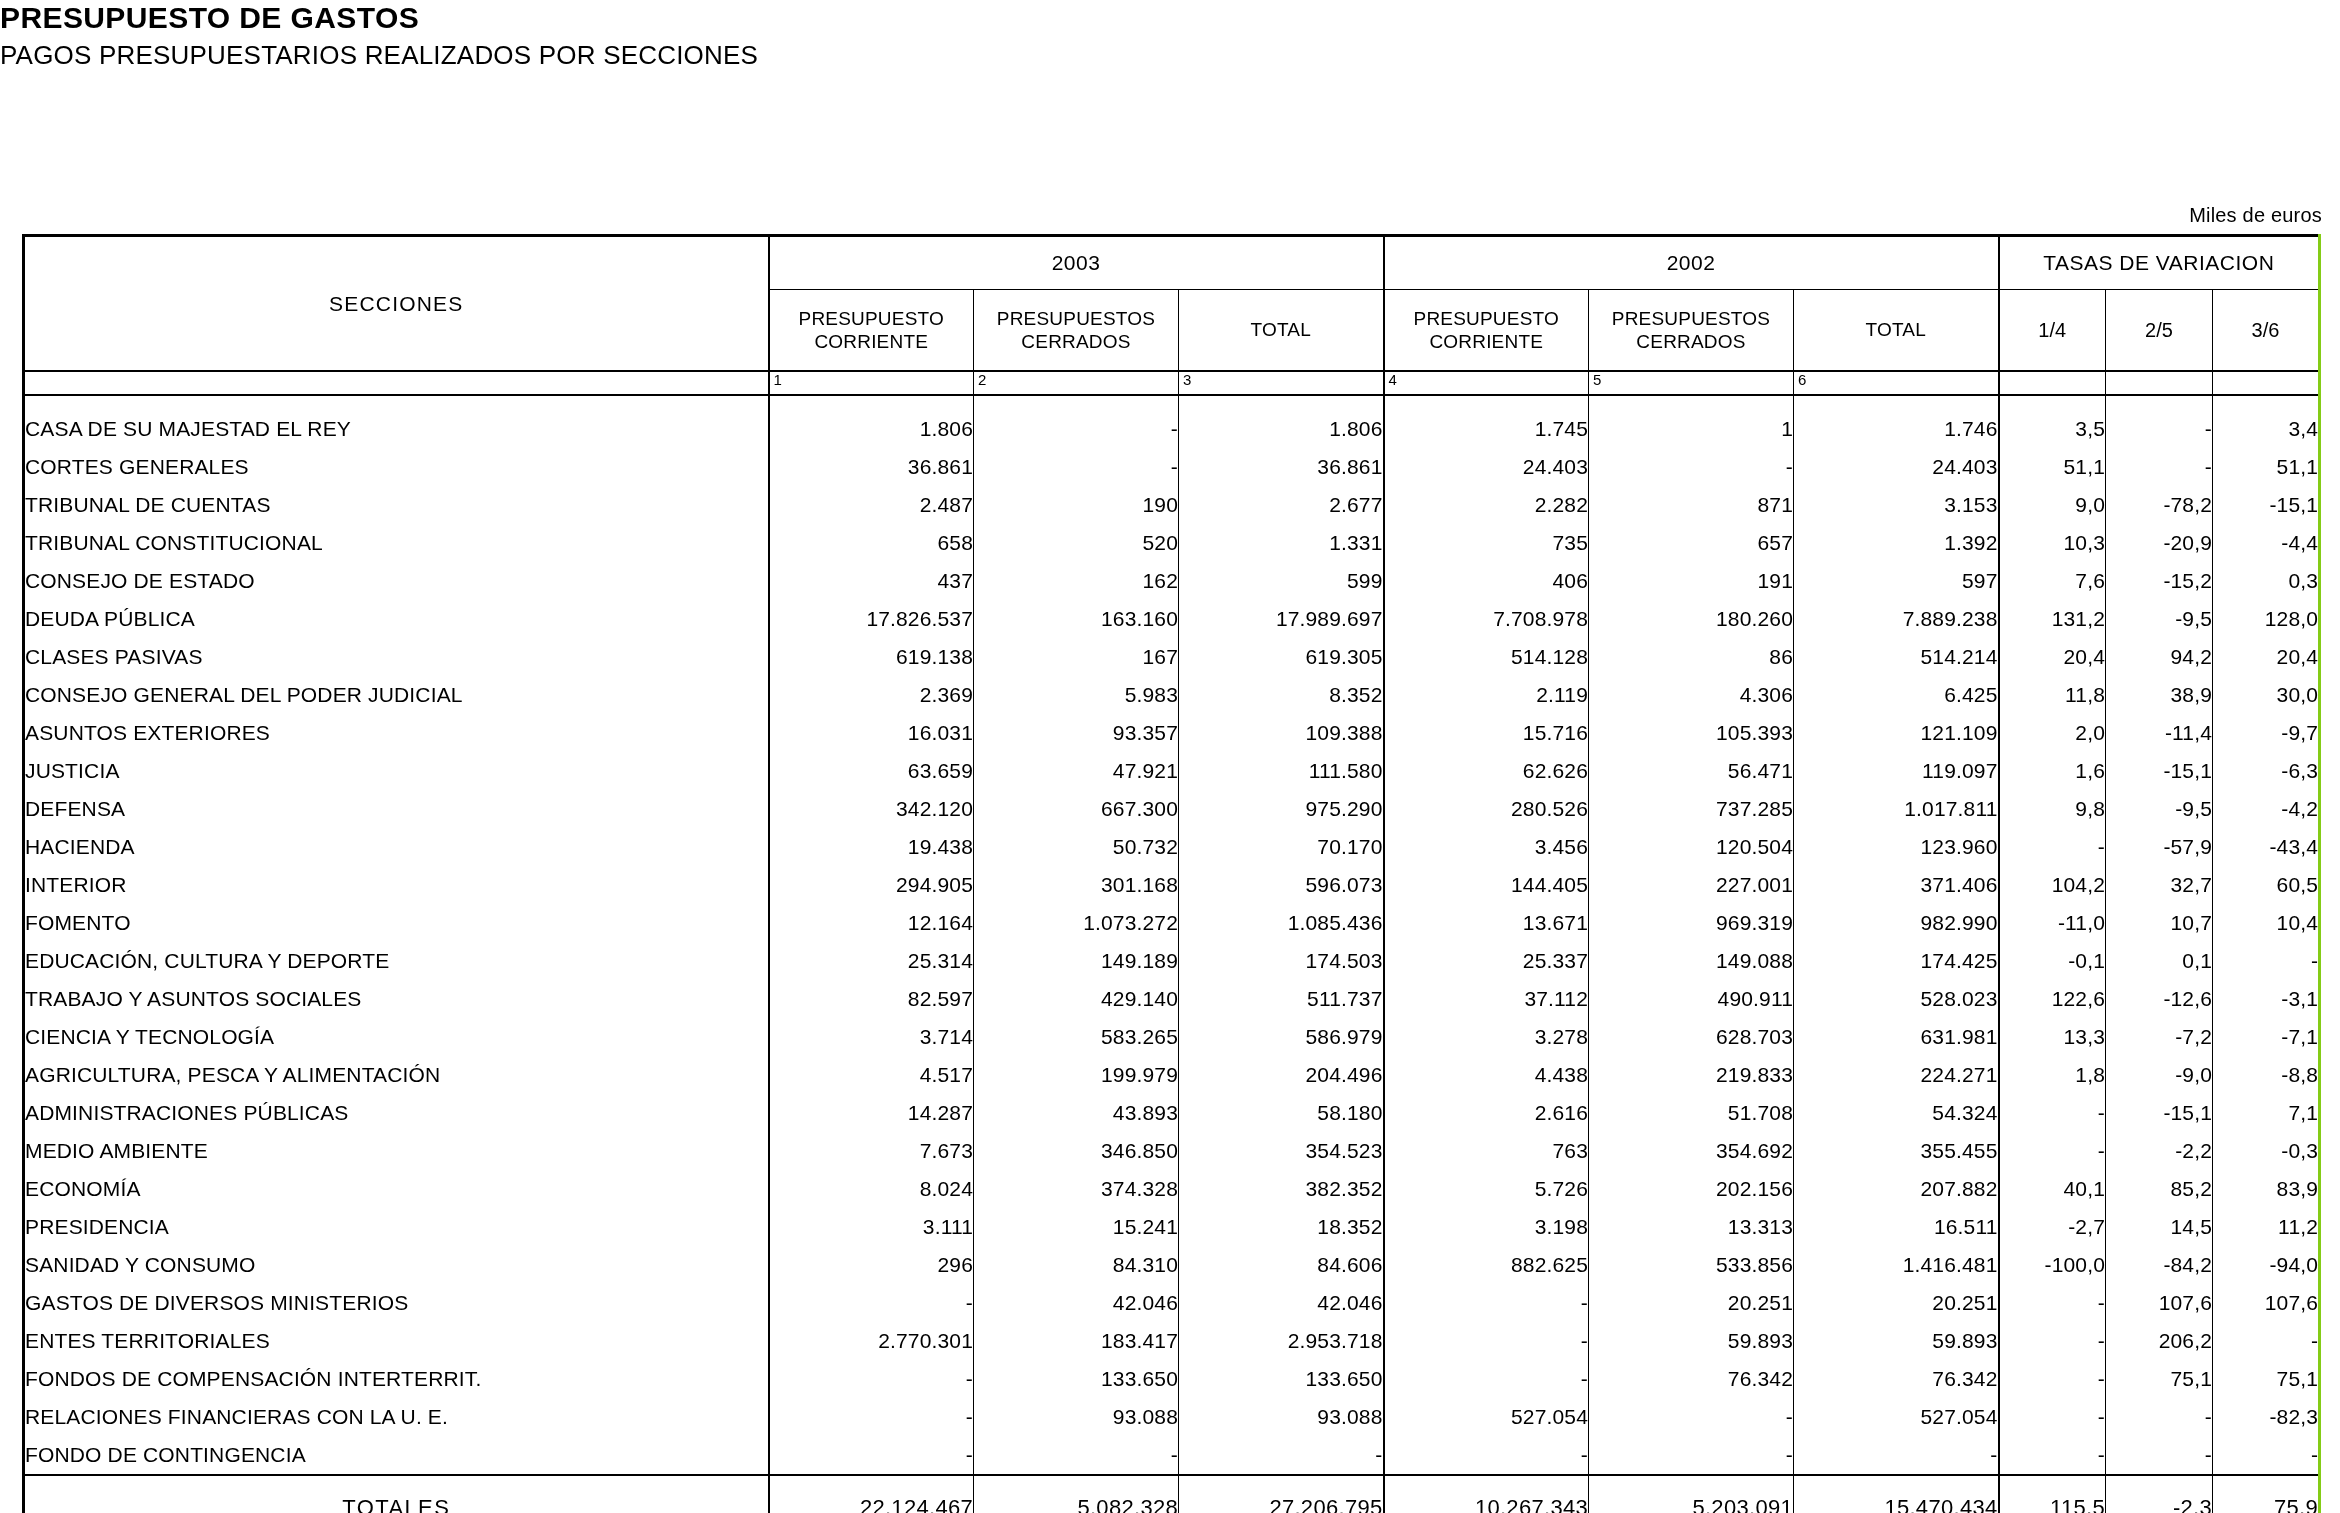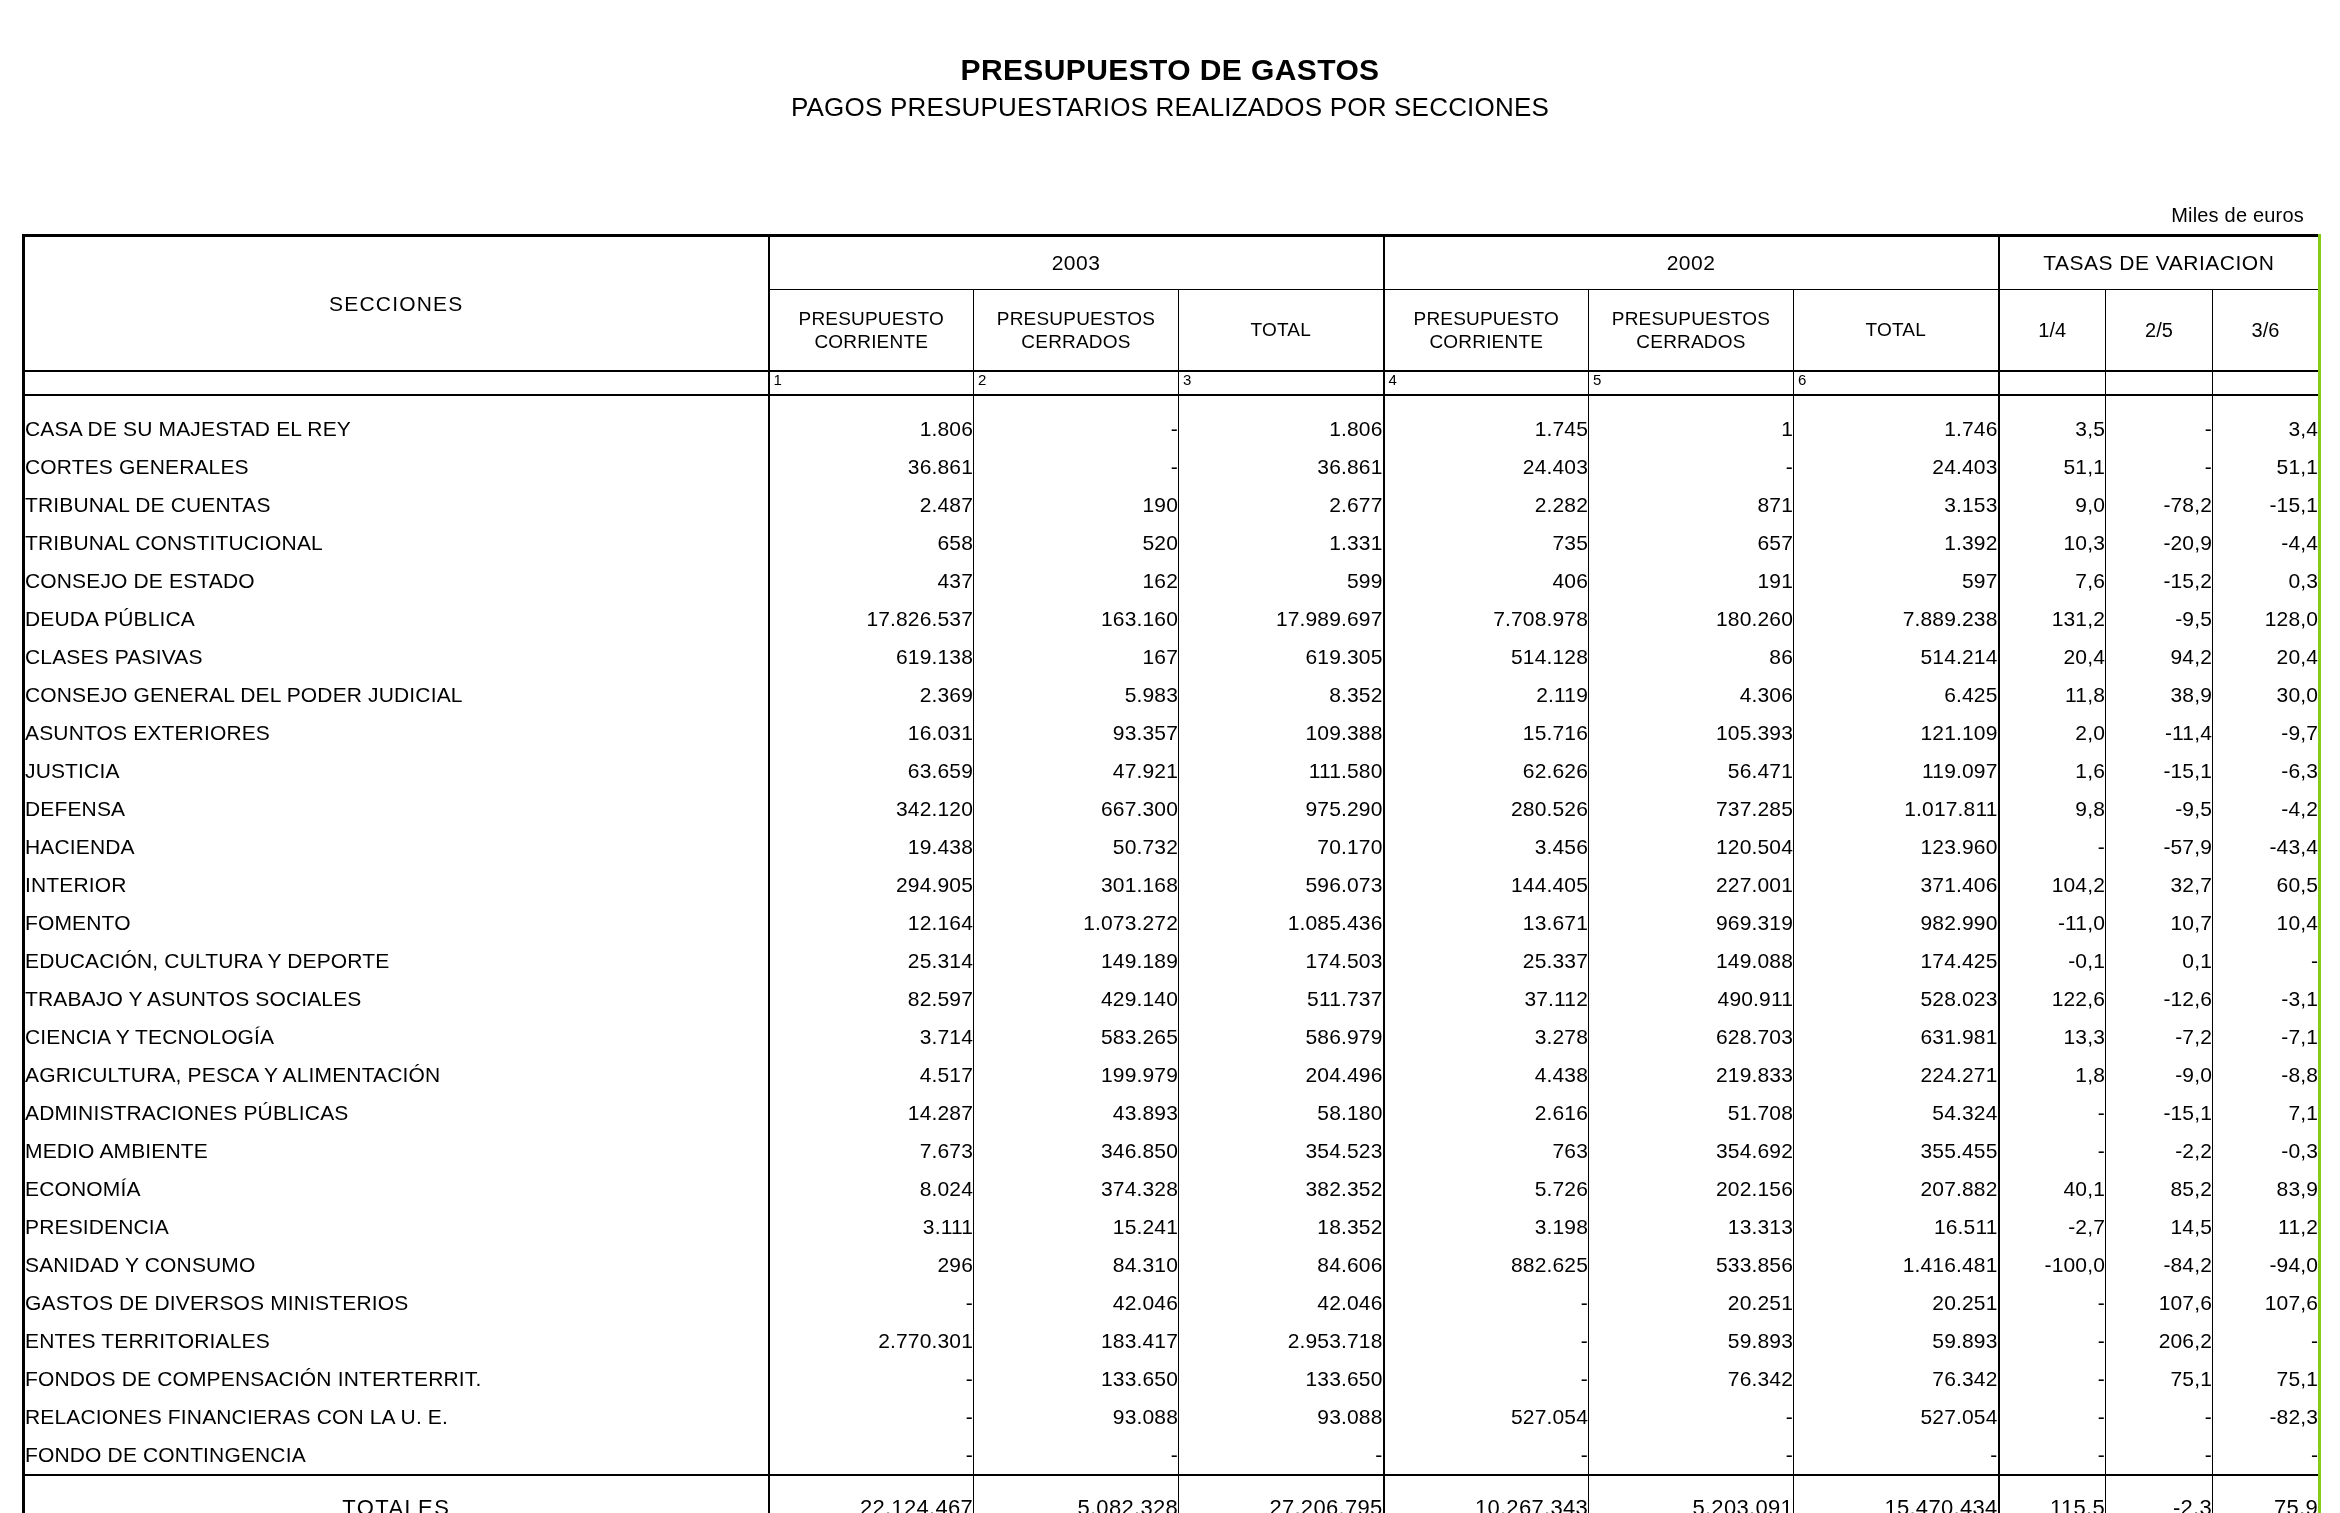--- a/index.html
+++ b/index.html
@@ -18,22 +18,21 @@
 
   .page {
     position: relative;
     width: 2340px;
     height: 1513px;
     box-sizing: border-box;
   }
 
   
   .title-block {
-    text-align: center;
-    padding-top: 52px;
+    text-align: left;
   }
   .title-main {
     font-size: 30px;
     font-weight: bold;
     letter-spacing: 0.4px;
     line-height: 1.18;
   }
   .title-sub {
     font-size: 26px;
     font-weight: normal;
@@ -44,21 +43,21 @@
   .title-date {
     font-size: 19px;
     font-weight: bold;
     letter-spacing: 0.2px;
     margin-top: 6px;
   }
 
   
   .units-note {
     position: absolute;
-    right: 36px;
+    right: 18px;
     top: 204px;
     font-size: 20px;
     letter-spacing: 0.2px;
   }
 
   
   .table-wrap {
     position: absolute;
     left: 22px;
     top: 234px;

